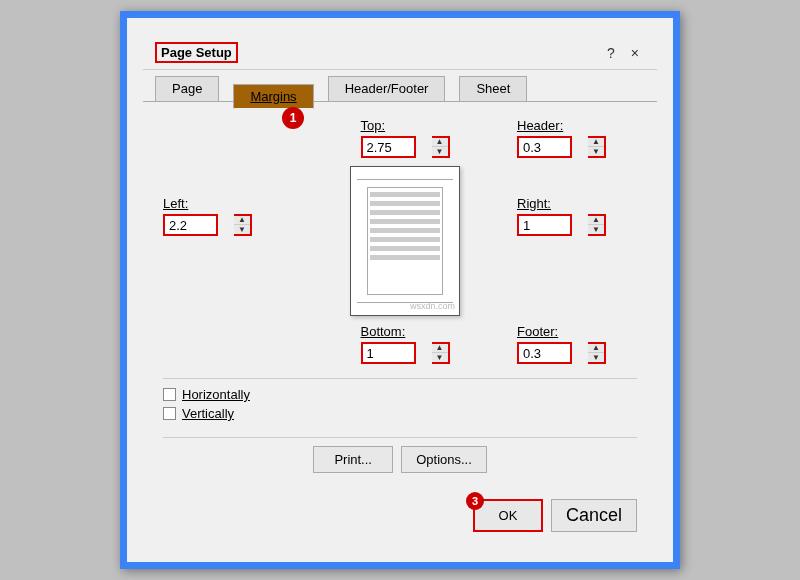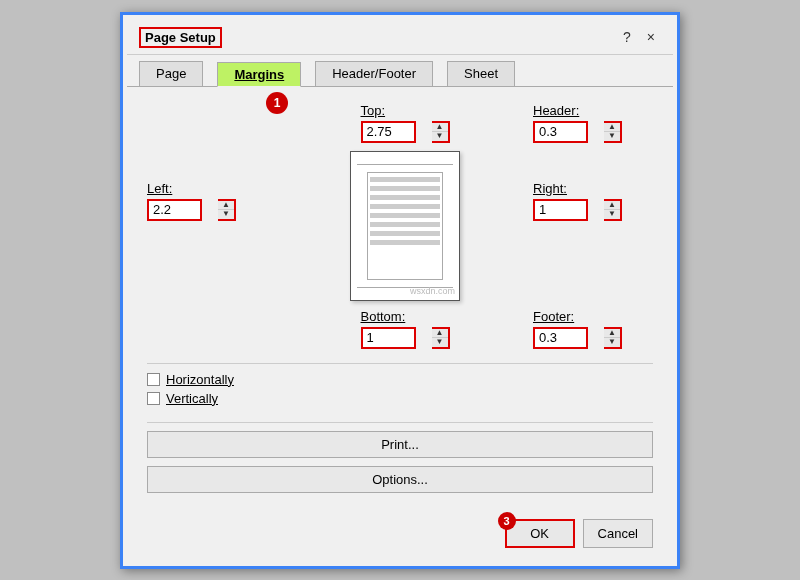--- a/index.html
+++ b/index.html
@@ -9,24 +9,24 @@
       align-items: center;
       justify-content: center;
       width: 800px;
       height: 580px;
       font-family: 'Segoe UI', Arial, sans-serif;
       font-size: 13px;
       color: #000;
     }
     .dialog {
       background: #f0f0f0;
-      border: 3px solid #3b82f6;
+      border: 7px solid #3b82f6;
       box-shadow: 2px 2px 10px rgba(0,0,0,0.4);
       width: 560px;
-      padding: 4px;
+      padding: 16px;
     }
     .title-bar {
       background: #f0f0f0;
       padding: 8px 12px 6px 12px;
       display: flex;
       align-items: center;
       justify-content: space-between;
       border-bottom: 1px solid #ccc;
     }
     .title-bar-left {
@@ -59,25 +59,25 @@
       padding: 4px 16px;
       border: 1px solid #aaa;
       border-bottom: none;
       background: #e0e0e0;
       cursor: pointer;
       font-size: 13px;
       margin-right: 2px;
       color: #000;
     }
     .tab.active {
-      background: #bef264;
+      background: #a16207;
       border-bottom: 1px solid #f0f0f0;
-      font-weight: bold;
+      font-weight: normal;
       position: relative;
-      top: 1px;
+      top: 8px;
       z-index: 1;
       text-decoration: underline;
     }
     .content {
       padding: 16px 20px;
     }
     .margin-field {
       display: flex;
       flex-direction: column;
       gap: 3px;
@@ -247,21 +247,20 @@
       display: inline-block;
     }
 
     .action-row {
       display: flex;
       justify-content: center;
       gap: 8px;
       margin-top: 16px;
       padding-top: 8px;
       border-top: 1px solid #ccc;
-      flex-direction: column;
     }
     .action-btn {
       min-width: 80px;
       padding: 5px 14px;
       background: #e8e8e8;
       border: 1px solid #aaa;
       cursor: pointer;
       font-size: 13px;
       color: #000;
     }
@@ -298,21 +297,21 @@
       position: absolute;
       top: -9px;
       left: -9px;
     }
     .cancel-btn {
       min-width: 70px;
       padding: 5px 14px;
       background: #e8e8e8;
       border: 1px solid #aaa;
       cursor: pointer;
-      font-size: 13px;
+      font-size: 18px;
     }
 
     .watermark {
       position: absolute;
       bottom: 4px;
       right: 4px;
       font-size: 9px;
       color: #bbb;
     }
   </style>

